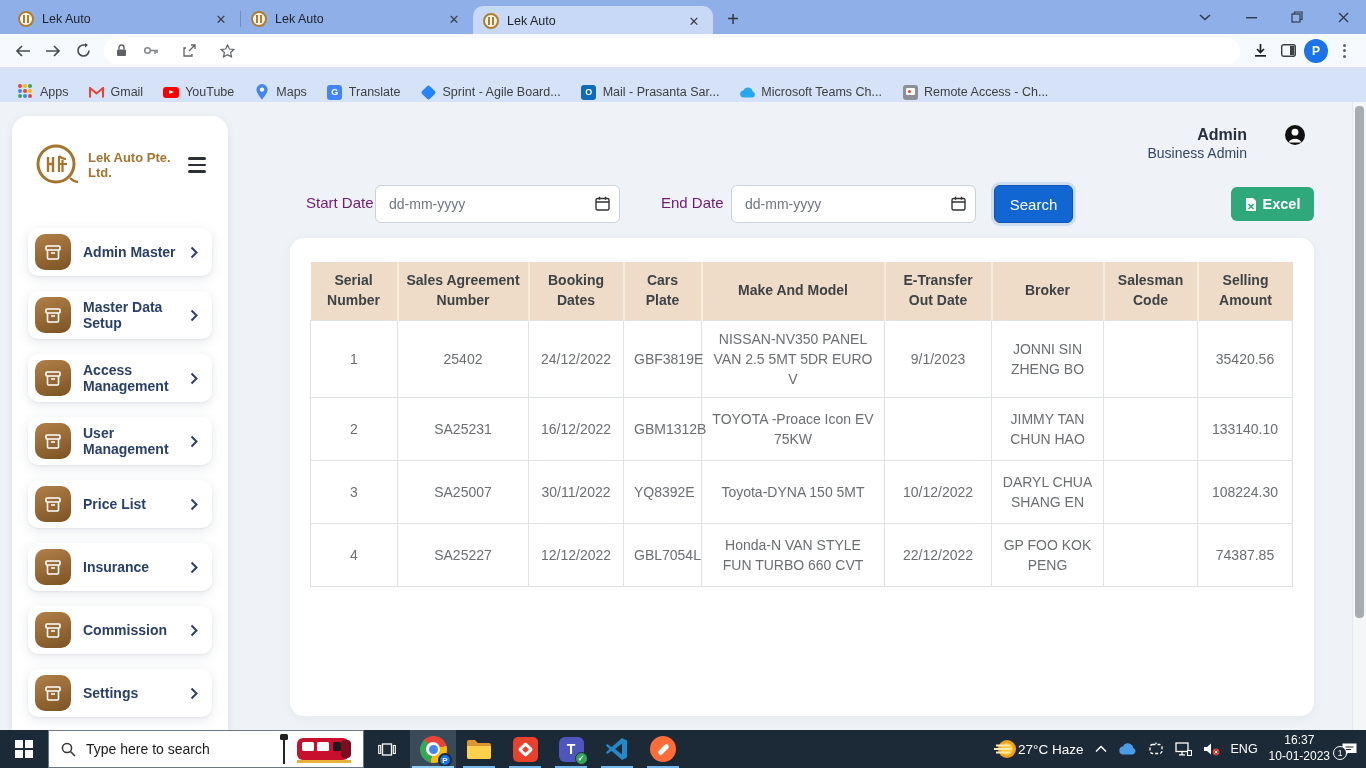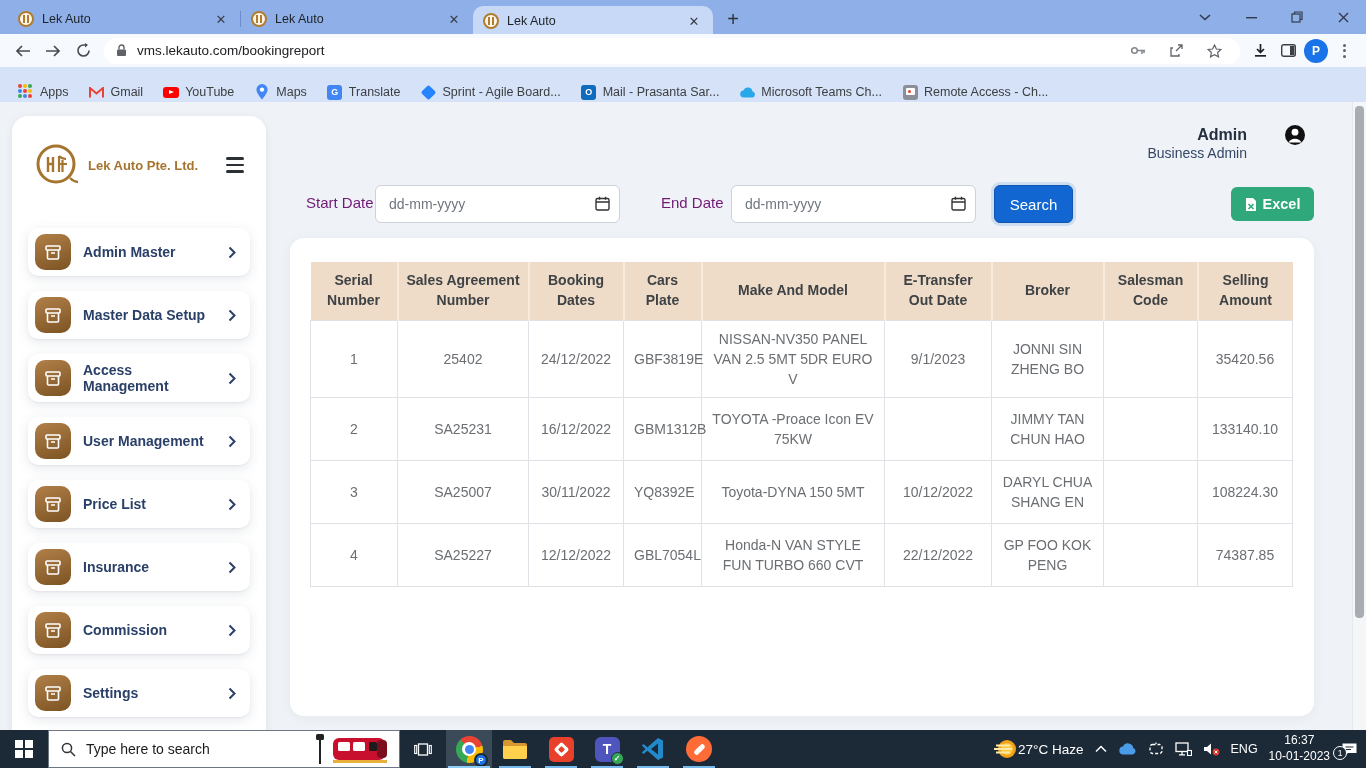--- a/index.html
+++ b/index.html
@@ -38,21 +38,21 @@
   .yt:before { content:""; position:absolute; left:6px; top:3px; border-left:5px solid #fff; border-top:2.5px solid transparent; border-bottom:2.5px solid transparent; }
   .sq { width:15px; height:15px; border-radius:3px; display:grid; place-items:center; color:#fff; font-size:9px; font-weight:700; }
   .diamond { width:11px; height:11px; background:#2684ff; transform:rotate(45deg); border-radius:2px; }
 
   
   .page { position:absolute; top:102px; left:0; right:0; bottom:38px; background:#eff2f6; }
 
   .page-scrollbar { position:absolute; right:0; top:0; width:14px; height:100%; background:#f5f6f8; border-left:1px solid #e6e8ec; }
   .page-scrollbar .thumb { position:absolute; left:2px; width:9px; top:4px; height:512px; background:#a8adb4; border-radius:4px; }
 
-  .sidebar { position:absolute; left:12px; top:14px; width:254px; bottom:-10px; background:#ffffff; border-radius:16px 16px 0 0; box-shadow:0 2px 10px rgba(30,50,90,.07); }
+  .sidebar { position:absolute; left:12px; top:14px; width:216px; bottom:-10px; background:#ffffff; border-radius:16px 16px 0 0; box-shadow:0 2px 10px rgba(30,50,90,.07); }
   .brand-row { display:flex; align-items:center; gap:8px; padding:26px 18px 0 22px; }
   .brand-text { font-size:13px; font-weight:700; color:#a5742e; flex:1; }
   .hamburger { display:flex; flex-direction:column; gap:4px; padding:4px; }
   .hamburger i { width:18px; height:2.5px; background:#2b2f36; border-radius:2px; }
   .menu { position:absolute; top:112px; left:16px; right:16px; }
   .menu-item { height:48px; margin-bottom:15px; background:#fff; border-radius:10px; box-shadow:0 3px 12px rgba(45,65,100,.12), 0 1px 2px rgba(0,0,0,.05); display:flex; align-items:center; gap:12px; padding:0 14px 0 7px; }
   .mi-icon { width:36px; height:36px; border-radius:10px; background:linear-gradient(160deg,#b28049 0%,#7b5322 100%); display:grid; place-items:center; flex:0 0 auto; }
   .mi-label { flex:1; font-size:14px; font-weight:700; color:#2a4068; }
   .chev { color:#2a4068; }
 
@@ -77,21 +77,21 @@
   table.report { border-collapse:collapse; position:absolute; left:20px; top:24px; width:982px; table-layout:fixed; }
   table.report th { background:#eedcc8; color:#3f4245; font-size:14px; font-weight:700; height:58px; padding:8px 4px; border-right:2px solid #f7ecdc; text-align:center; vertical-align:middle; line-height:1.4; }
   table.report th:last-child { border-right:none; }
   table.report td { border:1px solid #dee2e6; font-size:14px; color:#6b6e72; text-align:center; vertical-align:middle; height:63px; padding:8px 10px; line-height:1.45; background:#fff; }
 
   
   .taskbar { position:absolute; left:0; right:0; bottom:0; height:38px; background:#1c2a38; display:flex; align-items:stretch; color:#fff; }
   .tb-start { width:48px; display:grid; place-items:center; }
   .win-logo { display:grid; grid-template-columns:8px 8px; grid-template-rows:8px 8px; gap:1.5px; }
   .win-logo i { background:#fff; }
-  .tb-search { width:352px; background:#fff; border:1px solid #6b7683; display:flex; align-items:center; gap:10px; padding-left:12px; position:relative; }
+  .tb-search { width:316px; background:#fff; border:1px solid #6b7683; display:flex; align-items:center; gap:10px; padding-left:12px; position:relative; }
   .tb-search input { border:none; outline:none; flex:1; font-size:14px; color:#1b1b1b; font-family:"Liberation Sans",sans-serif; background:transparent; }
   .tb-search input::placeholder { color:#1b1b1b; }
   .tb-train { position:absolute; right:2px; top:1px; }
   .tb-btn { width:46px; display:grid; place-items:center; position:relative; }
   .tb-btn .run { position:absolute; bottom:0; left:7px; right:7px; height:2.5px; background:#76b9ed; }
   .tb-btn.active-app { background:#3a4a59; }
   .tb-btn.active-app .run { left:2px; right:2px; background:#8ecdf8; }
   .chrome-ball { width:27px; height:27px; border-radius:50%; background:conic-gradient(from -45deg,#ea4335 0 33%,#fbbc05 0 66%,#34a853 0 100%); position:relative; }
   .chrome-ball:before { content:""; position:absolute; left:6.5px; top:6.5px; width:14px; height:14px; border-radius:50%; background:#fff; }
   .chrome-ball:after { content:""; position:absolute; left:9px; top:9px; width:9px; height:9px; border-radius:50%; background:#4285f4; }
@@ -174,21 +174,20 @@
         <svg width="15" height="15" viewBox="0 0 15 15">
           <path d="M13 7.5 A5.5 5.5 0 1 1 7.5 2 H11" stroke="#474c51" stroke-width="1.6" fill="none"></path>
           <path d="M9 0 L12 2 L9 4.5 Z" fill="#474c51"></path>
         </svg>
       </div>
     <div class="omnibox">
       <svg width="11" height="13" viewBox="0 0 11 13">
           <rect x="1" y="5.5" width="9" height="6.5" rx="1" fill="#5f6368"></rect>
           <path d="M3 5.5 V3.5 A2.5 2.5 0 0 1 8 3.5 V5.5" stroke="#5f6368" stroke-width="1.4" fill="none"></path>
         </svg>
-      <span class="url">vms.lekauto.com/bookingreport</span>
       <span class="right-ic">
           <svg width="15" height="9" viewBox="0 0 15 9">
             <circle cx="3.5" cy="4.5" r="2.8" fill="none" stroke="#80868b" stroke-width="1.5"></circle>
             <path d="M6.3 4.5 H14 M11 4.5 V8 M13 4.5 V7" stroke="#80868b" stroke-width="1.5"></path>
           </svg>
         </span>
       <span class="right-ic">
           <svg width="14" height="14" viewBox="0 0 14 14">
             <path d="M4 4 H2 V12 H10 V10" fill="none" stroke="#5f6368" stroke-width="1.3"></path>
             <path d="M7 7 L13 1 M9 1 H13 V5" fill="none" stroke="#5f6368" stroke-width="1.3"></path>

